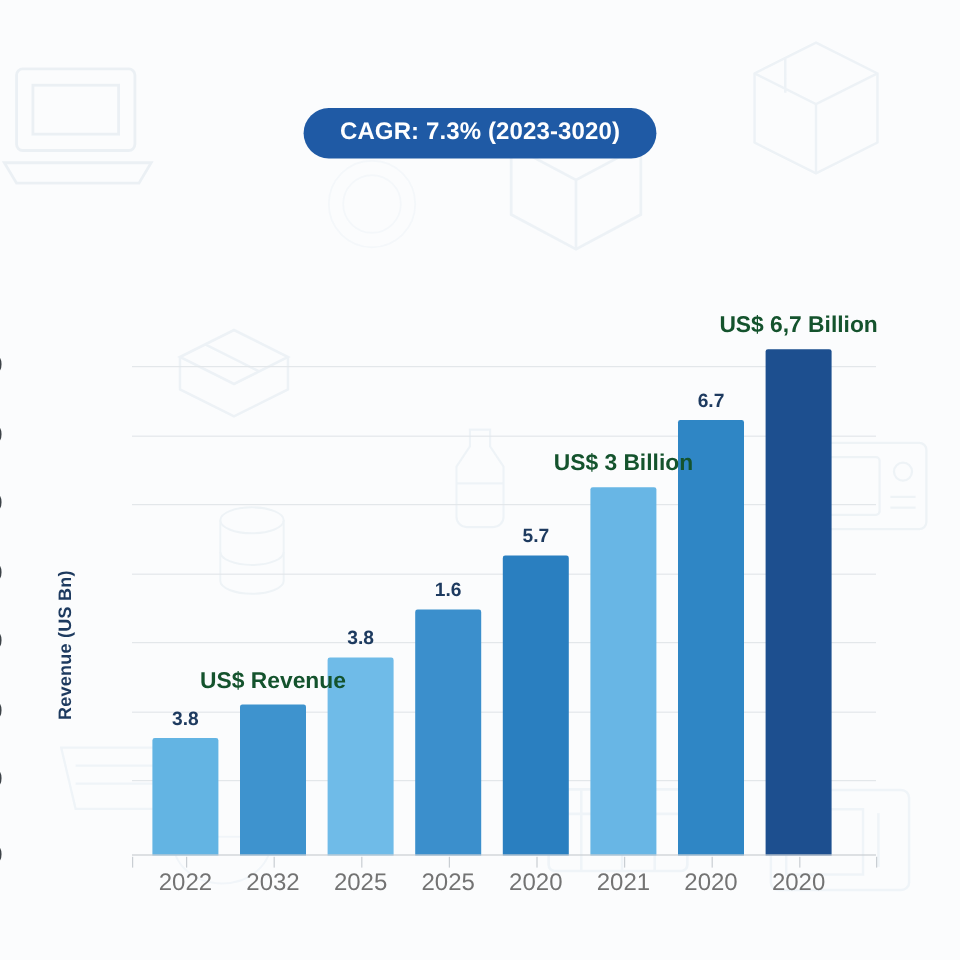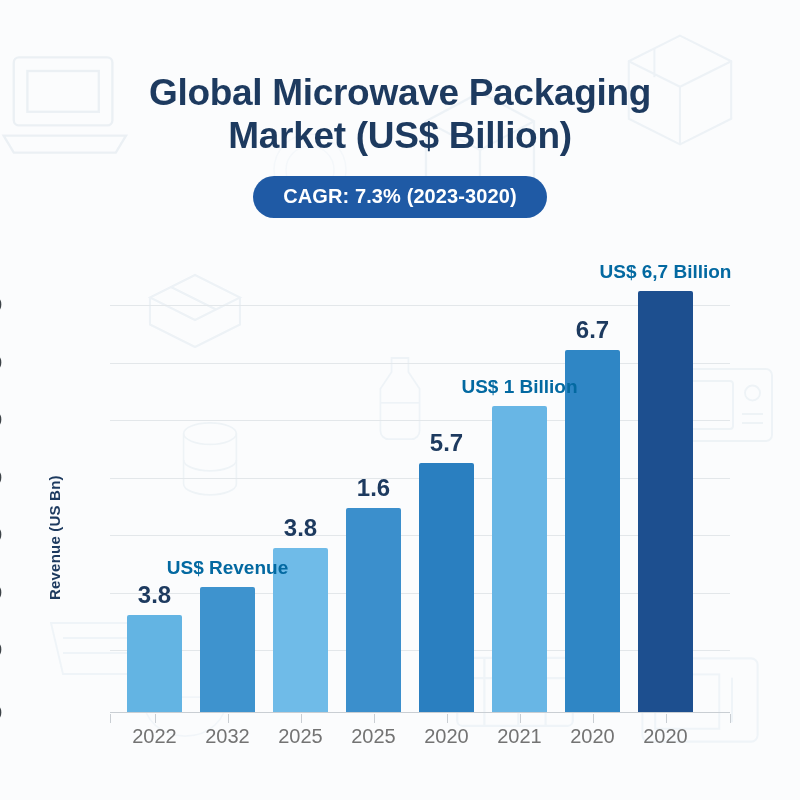--- a/index.html
+++ b/index.html
@@ -98,31 +98,31 @@
 
   
   .bar {
     position: absolute;
     bottom: 0;
     border-radius: 2px 2px 0 0;
   }
   .bar-value {
     position: absolute;
     text-align: center;
-    font-size: 24px;
+    font-size: 16px;
     font-weight: bold;
     color: #1d3a5f;
     white-space: nowrap;
   }
   .bar-annotation {
     position: absolute;
     text-align: center;
     font-size: 19px;
     font-weight: bold;
-    color: #0369a1;
+    color: #14532d;
     white-space: nowrap;
   }
 
   
   .x-tick {
     position: absolute;
     top: 1px;
     width: 1px;
     height: 9px;
     background: #c9ced3;
@@ -199,21 +199,20 @@
         <rect x="22" y="34" width="40" height="34"></rect>
         <path d="M70 36v28"></path>
       </svg>
     <svg style="left:250px; top:110px;" width="120" height="120" viewBox="0 0 100 100" fill="none" stroke="#eff4f8" stroke-width="1.3">
         <circle cx="50" cy="50" r="30"></circle>
         <circle cx="50" cy="50" r="20"></circle>
       </svg>
   </div>
 
   <div id="header">
-    <div id="chart-title">Global Microwave Packaging Market (US$ Billion)</div>
     <div id="cagr-badge">CAGR: 7.3% (2023-3020)</div>
   </div>
 
   <div id="y-axis-title">Revenue (US Bn)</div>
 
   <div id="plot">
     <div id="gridlines">
         <div class="gridline" style="top: 25px;"></div>
         <div class="gridline" style="top: 82.5px;"></div>
         <div class="gridline" style="top: 140px;"></div>
@@ -230,21 +229,21 @@
         <div class="bar-value" style="left: 151px; width: 79px; bottom: 171px;">3.8</div>
         <div class="bar" style="left: 236px; width: 55px; height: 205px; background: rgb(59, 143, 204);"></div>
         <div class="bar-value" style="left: 224px; width: 79px; bottom: 211px;">1.6</div>
         <div class="bar" style="left: 309px; width: 55px; height: 250px; background: rgb(42, 127, 192);"></div>
         <div class="bar-value" style="left: 297px; width: 79px; bottom: 256px; text-align: center;">5.7</div>
         <div class="bar" style="left: 382px; width: 55px; height: 307px; background: rgb(104, 182, 229);"></div>
         <div class="bar" style="left: 455px; width: 55px; height: 363px; background: rgb(47, 134, 197);"></div>
         <div class="bar-value" style="left: 443px; width: 79px; bottom: 369px;">6.7</div>
         <div class="bar" style="left: 528px; width: 55px; height: 422px; background: rgb(29, 79, 143);"></div>
         <div class="bar-annotation" style="left: 25px; width: 185px; bottom: 134px;">US$ Revenue</div>
-        <div class="bar-annotation" style="left: 317px; width: 185px; bottom: 315px;">US$ 1 Billion</div>
+        <div class="bar-annotation" style="left: 317px; width: 185px; bottom: 315px;">US$ 3 Billion</div>
         <div class="bar-annotation" style="left: 463px; width: 185px; bottom: 430px;">US$ 6,7 Billion</div>
       </div>
     <div id="axis-baseline"></div>
   <div class="y-tick-label" style="top: 25px;">7.0</div>
       <div class="y-tick-label" style="top: 82.5px;">6.0</div>
       <div class="y-tick-label" style="top: 140px;">3.0</div>
       <div class="y-tick-label" style="top: 197.5px;">2.0</div>
       <div class="y-tick-label" style="top: 255px;">1.0</div>
       <div class="y-tick-label" style="top: 312.5px;">1.0</div>
       <div class="y-tick-label" style="top: 370px;">1.0</div>

